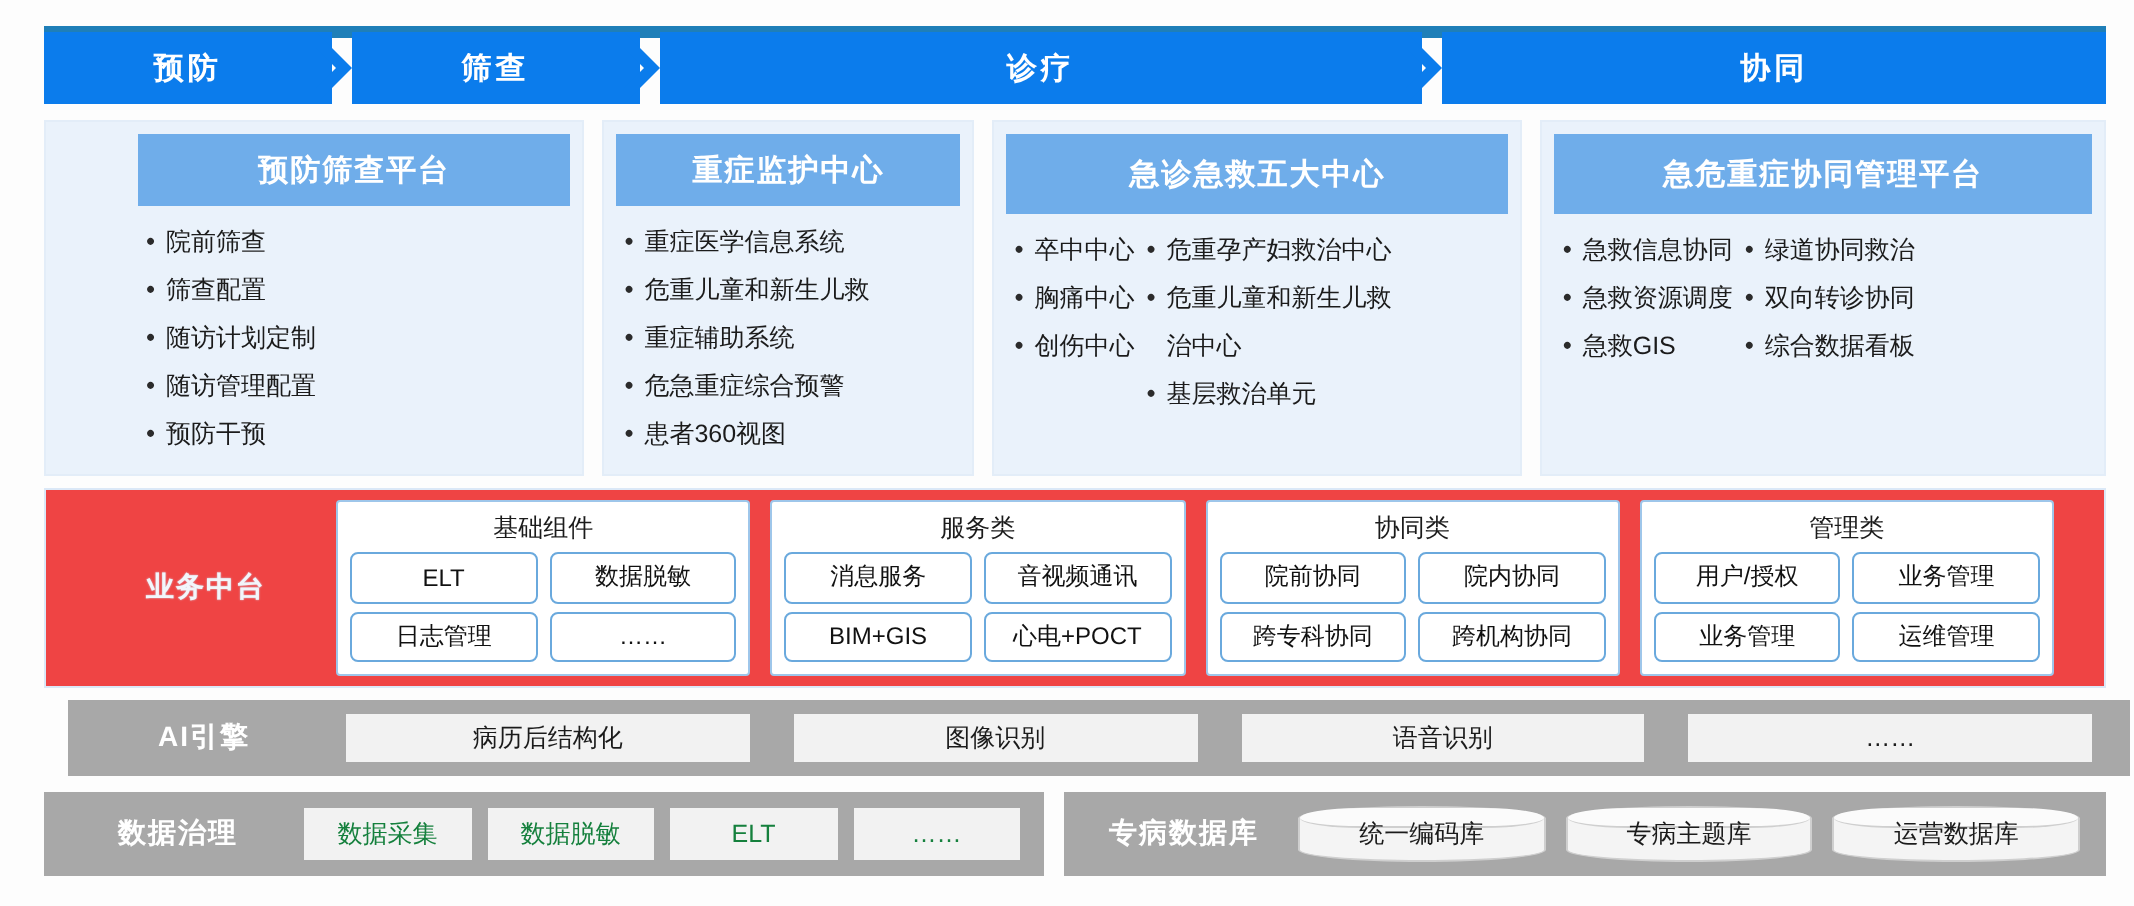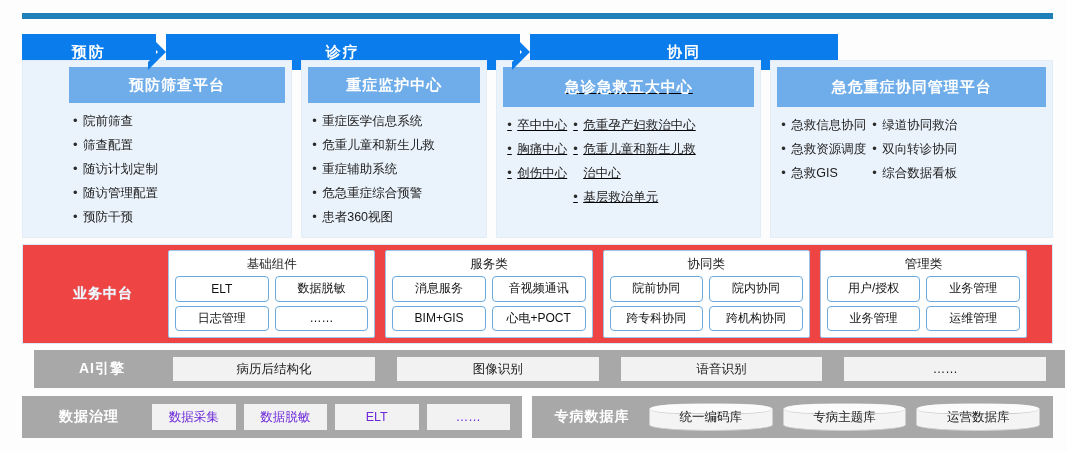--- a/index.html
+++ b/index.html
@@ -20,22 +20,22 @@
   .top-rail {
     position: absolute;
     left: 22px; top: 13px;
     width: 1031px; height: 6px;
     background: #1f7fb8;
   }
 
   
   .stage-banner {
     position: absolute;
-    left: 22px; top: 34px;
-    width: 816px; height: 36px;
+    left: 22px; top: 16px;
+    width: 1031px; height: 36px;
     display: flex;
   }
   .stage {
     position: relative;
     background: #0b7cec;
     height: 36px;
     display: flex;
     align-items: center;
     justify-content: center;
     color: #ffffff;
@@ -212,21 +212,21 @@
   .gov-band .band-label { color: #ffffff; text-shadow: none; font-size: 14px; width: 118px; flex: 0 0 118px; }
   .gov-chip {
     flex: 1;
     margin: 0 4px;
     height: 26px;
     background: #f2f2f2;
     display: flex;
     align-items: center;
     justify-content: center;
     font-size: 12.5px;
-    color: #6d28d9;
+    color: #15803d;
   }
   .db-band {
     flex: 1;
     background: #a8a8a8;
     display: flex;
     align-items: center;
     padding: 0 8px;
   }
   .db-band .band-label { color: #ffffff; text-shadow: none; font-size: 14px; width: 104px; flex: 0 0 104px; }
   .cyl {
@@ -263,20 +263,28 @@
 
   <div class="stage-banner" id="stage-banner">
       <div class="stage" style="flex: 1.3 1 0%;">
         <span>预防</span>
         <div class="chev">
           <svg width="18" height="36" viewBox="0 0 18 36">
             <path d="M0,0 L18,18 L0,36 L0,28 L10,18 L0,8 Z" fill="#0b7cec"></path>
           </svg>
         </div>
       </div>
+      <div class="stage" style="flex: 1.3 1 0%;">
+        <span>筛查</span>
+        <div class="chev">
+          <svg width="18" height="36" viewBox="0 0 18 36">
+            <path d="M0,0 L18,18 L0,36 L0,28 L10,18 L0,8 Z" fill="#0b7cec"></path>
+          </svg>
+        </div>
+      </div>
       <div class="stage" style="flex: 3.45 1 0%;">
         <span>诊疗</span>
         <div class="chev">
           <svg width="18" height="36" viewBox="0 0 18 36">
             <path d="M0,0 L18,18 L0,36 L0,28 L10,18 L0,8 Z" fill="#0b7cec"></path>
           </svg>
         </div>
       </div>
       <div class="stage" style="flex: 3 1 0%;">
         <span>协同</span>
@@ -331,21 +339,21 @@
               <span class="dot">•</span>
               <span class="txt">危急重症综合预警</span>
             </div>
             <div class="bullet">
               <span class="dot">•</span>
               <span class="txt">患者360视图</span>
             </div>
           </div>
         </div>
       </div>
-      <div class="col" style="flex: 2.86 1 0%; text-decoration: underline;">
+      <div class="col" style="flex: 2.86 1 0%;">
         <div class="col-head">急诊急救五大中心</div>
         <div class="col-body">
           <div class="bullet-list">
             <div class="bullet">
               <span class="dot">•</span>
               <span class="txt">卒中中心</span>
             </div>
             <div class="bullet">
               <span class="dot">•</span>
               <span class="txt">胸痛中心</span>

